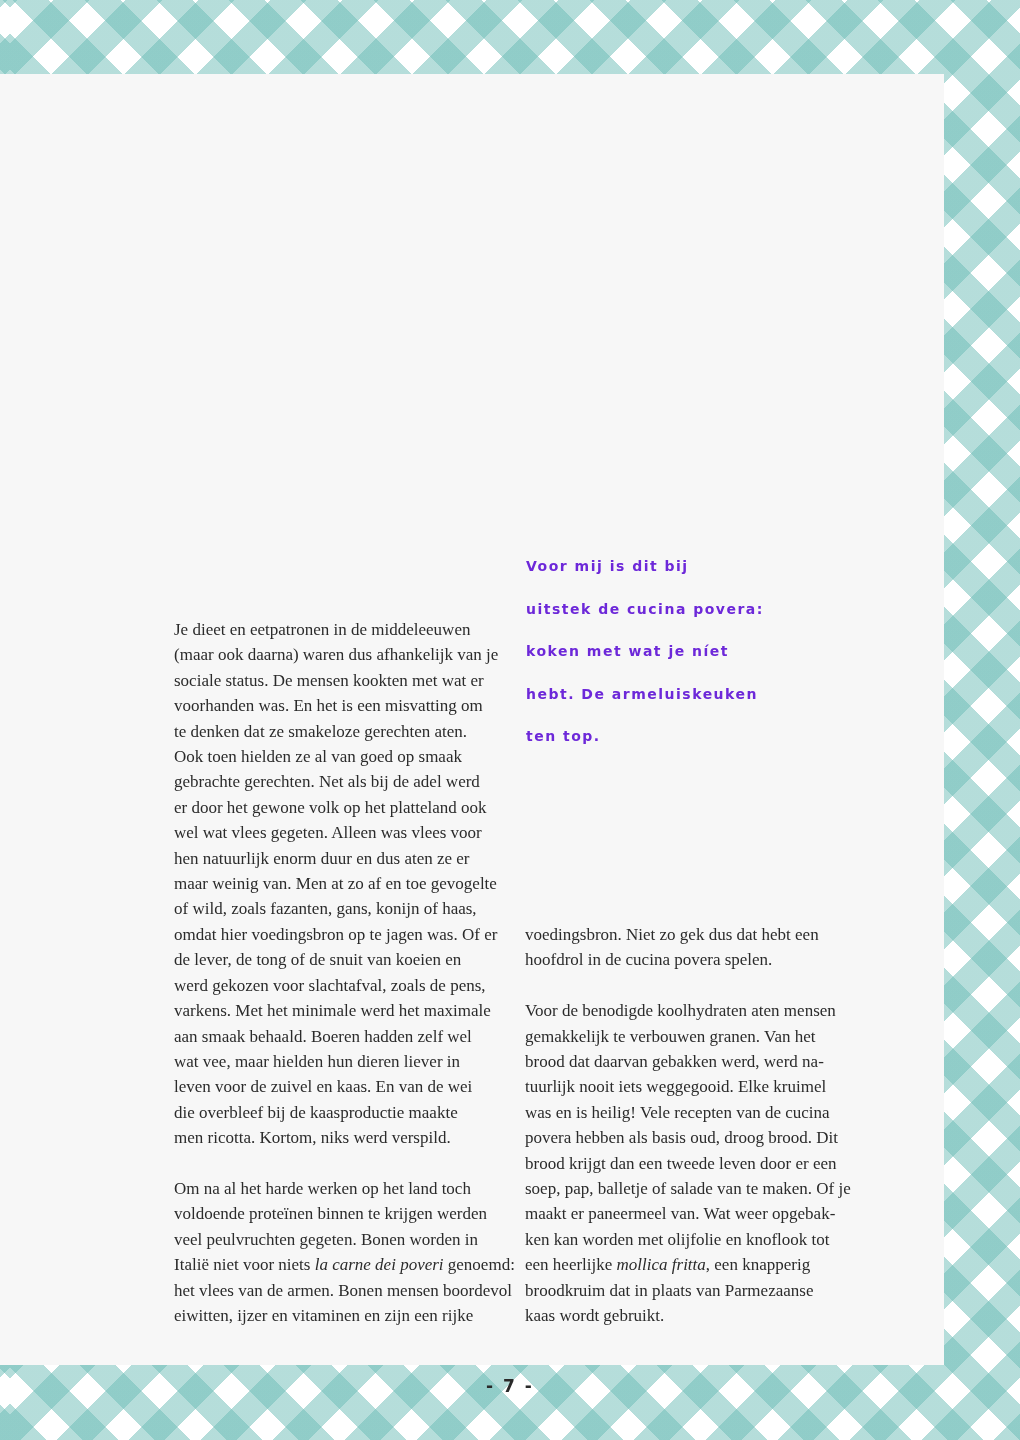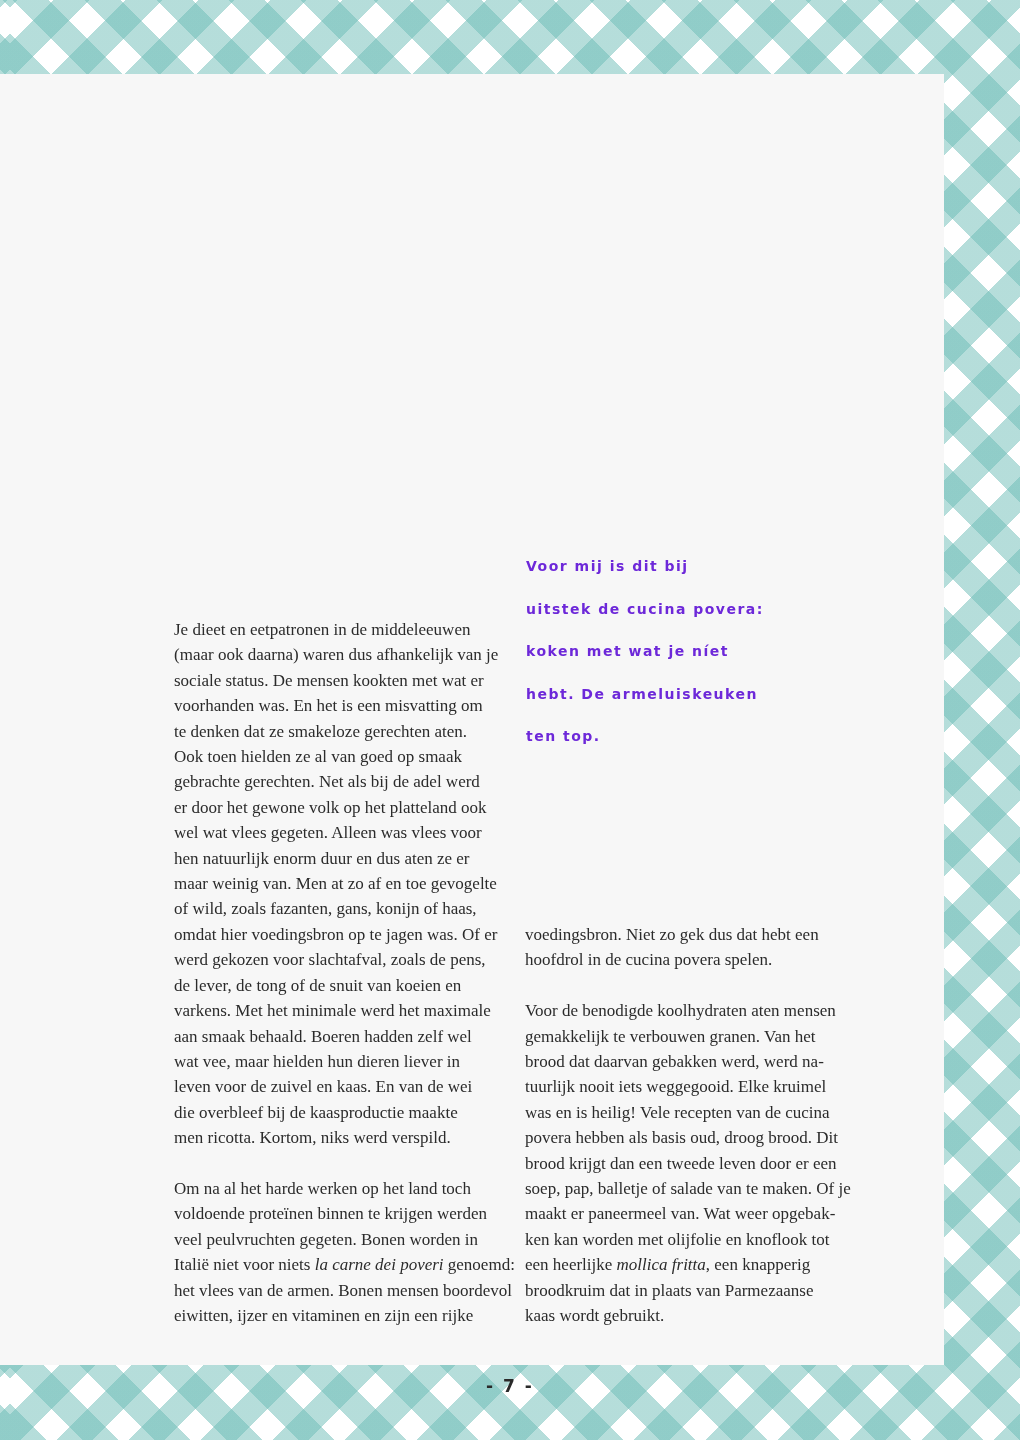--- a/index.html
+++ b/index.html
@@ -57,22 +57,22 @@
     <span class="line">voorhanden was. En het is een misvatting om</span>
     <span class="line">te denken dat ze smakeloze gerechten aten.</span>
     <span class="line">Ook toen hielden ze al van goed op smaak</span>
     <span class="line">gebrachte gerechten. Net als bij de adel werd</span>
     <span class="line">er door het gewone volk op het platteland ook</span>
     <span class="line">wel wat vlees gegeten. Alleen was vlees voor</span>
     <span class="line">hen natuurlijk enorm duur en dus aten ze er</span>
     <span class="line">maar weinig van. Men at zo af en toe gevogelte</span>
     <span class="line">of wild, zoals fazanten, gans, konijn of haas,</span>
     <span class="line">omdat hier voedingsbron op te jagen was. Of er</span>
+    <span class="line">de lever, de tong of de snuit van koeien en</span>
     <span class="line">werd gekozen voor slachtafval, zoals de pens,</span>
-    <span class="line">de lever, de tong of de snuit van koeien en</span>
     <span class="line">varkens. Met het minimale werd het maximale</span>
     <span class="line">aan smaak behaald. Boeren hadden zelf wel</span>
     <span class="line">wat vee, maar hielden hun dieren liever in</span>
     <span class="line">leven voor de zuivel en kaas. En van de wei</span>
     <span class="line">die overbleef bij de kaasproductie maakte</span>
     <span class="line">men ricotta. Kortom, niks werd verspild.</span>
   </p>
   <p>
     <span class="line">Om na al het harde werken op het land toch</span>
     <span class="line">voldoende proteïnen binnen te krijgen werden</span>

